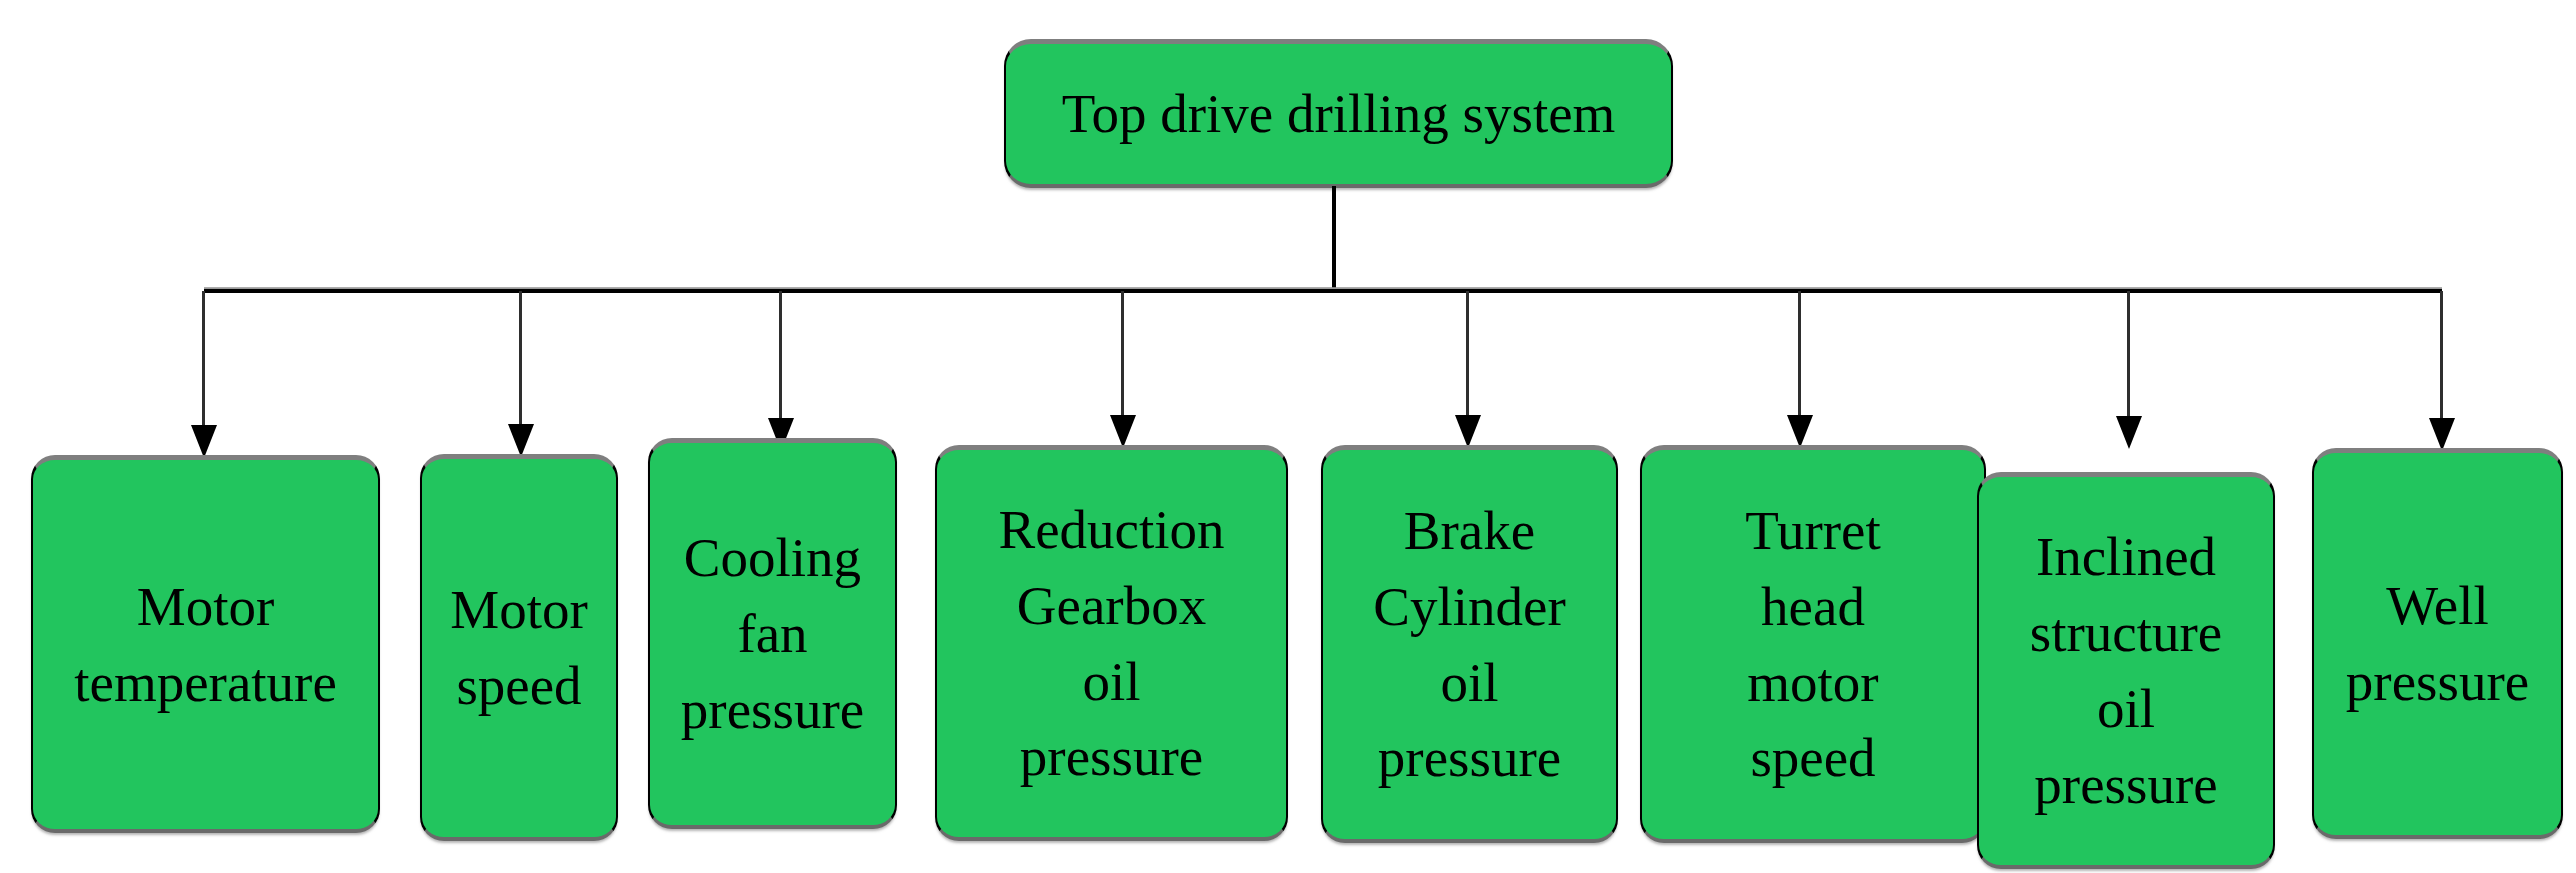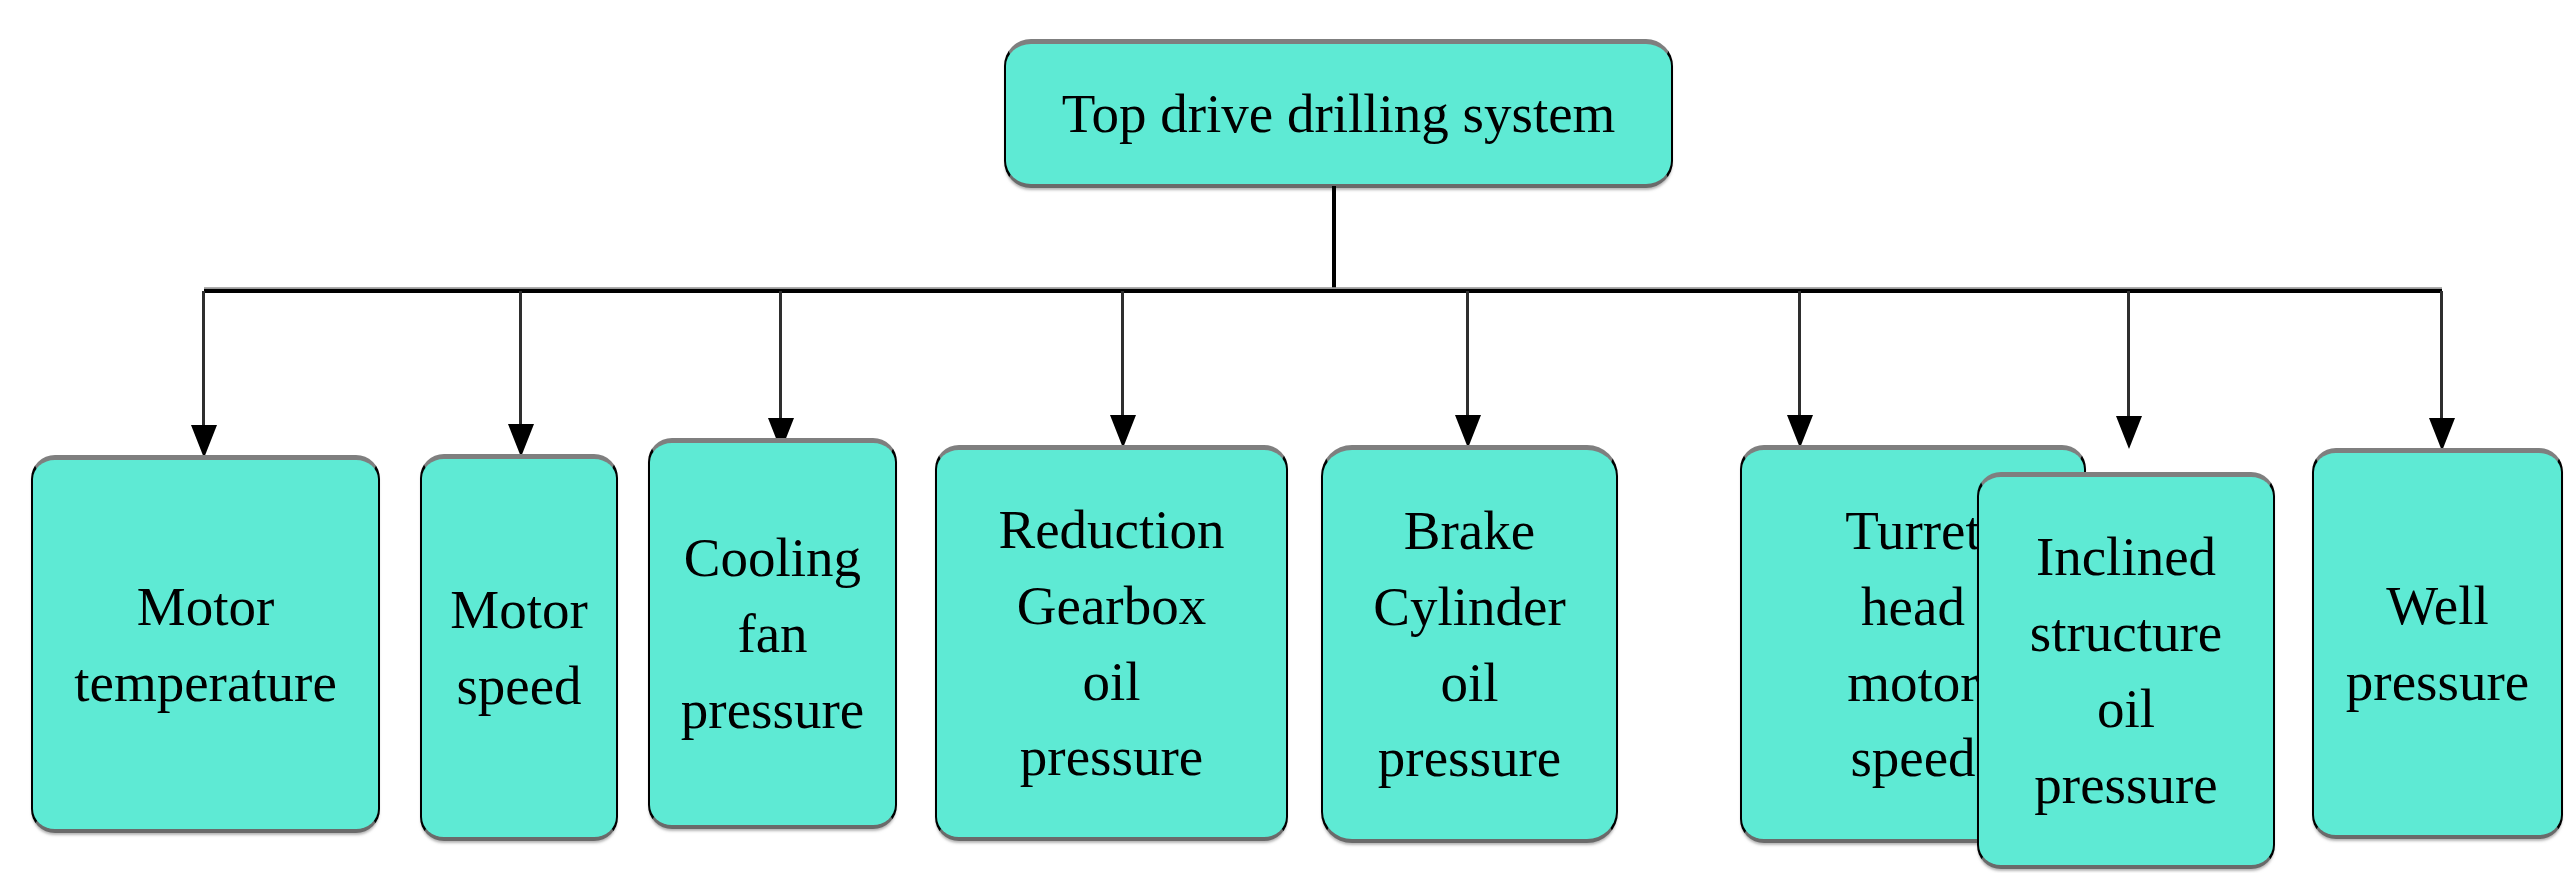--- a/index.html
+++ b/index.html
@@ -10,21 +10,21 @@
     background: #ffffff;
     font-family: "Liberation Serif", "DejaVu Serif", serif;
     color: #000000;
     overflow: hidden;
   }
 
   
   .node {
     position: absolute;
     box-sizing: border-box;
-    background: #5eead4;
+    background: #22c55e;
     border-style: solid;
     border-color: #7f7f7f #000000 #6a6a6a #000000; 
     border-width: 5.5px 2.7px 4.5px 2.7px;
     border-radius: 24px;
     display: flex;
     align-items: center;
     justify-content: center;
     text-align: center;
     box-shadow: 0 3.6px 2.7px -1.8px rgba(120,120,120,0.55);
   }
@@ -34,22 +34,22 @@
     line-height: 1.38;
     padding: 0 5.5px;
   }
 
   .root-node { left: 1004px; top: 39px; width: 669px; height: 149px; border-radius: 27px; }
 
   .c1 { left: 31px;   top: 455px; width: 349px; height: 378px; }
   .c2 { left: 420px;  top: 454px; width: 198px; height: 387px; }
   .c3 { left: 648px;  top: 438px; width: 249px; height: 391px; }
   .c4 { left: 935px; top: 445px; width: 353px; height: 396px; }
-  .c5 { left: 1321px; top: 445px; width: 297px; height: 398px; border-radius: 31px; }
-  .c6 { left: 1740px; top: 445px; width: 346px; height: 398px; }
+  .c5 { left: 1321px; top: 445px; width: 297px; height: 398px; }
+  .c6 { left: 1640px; top: 445px; width: 346px; height: 398px; }
   .c7 { left: 1977px; top: 472px; width: 298px; height: 397px; }
   .c8 { left: 2312px; top: 448px; width: 251px; height: 391px; }
 
   
   .stem {
     position: absolute;
     left: 1332px; top: 186px;
     width: 3.6px; height: 106px;
     background: #000000;
   }

